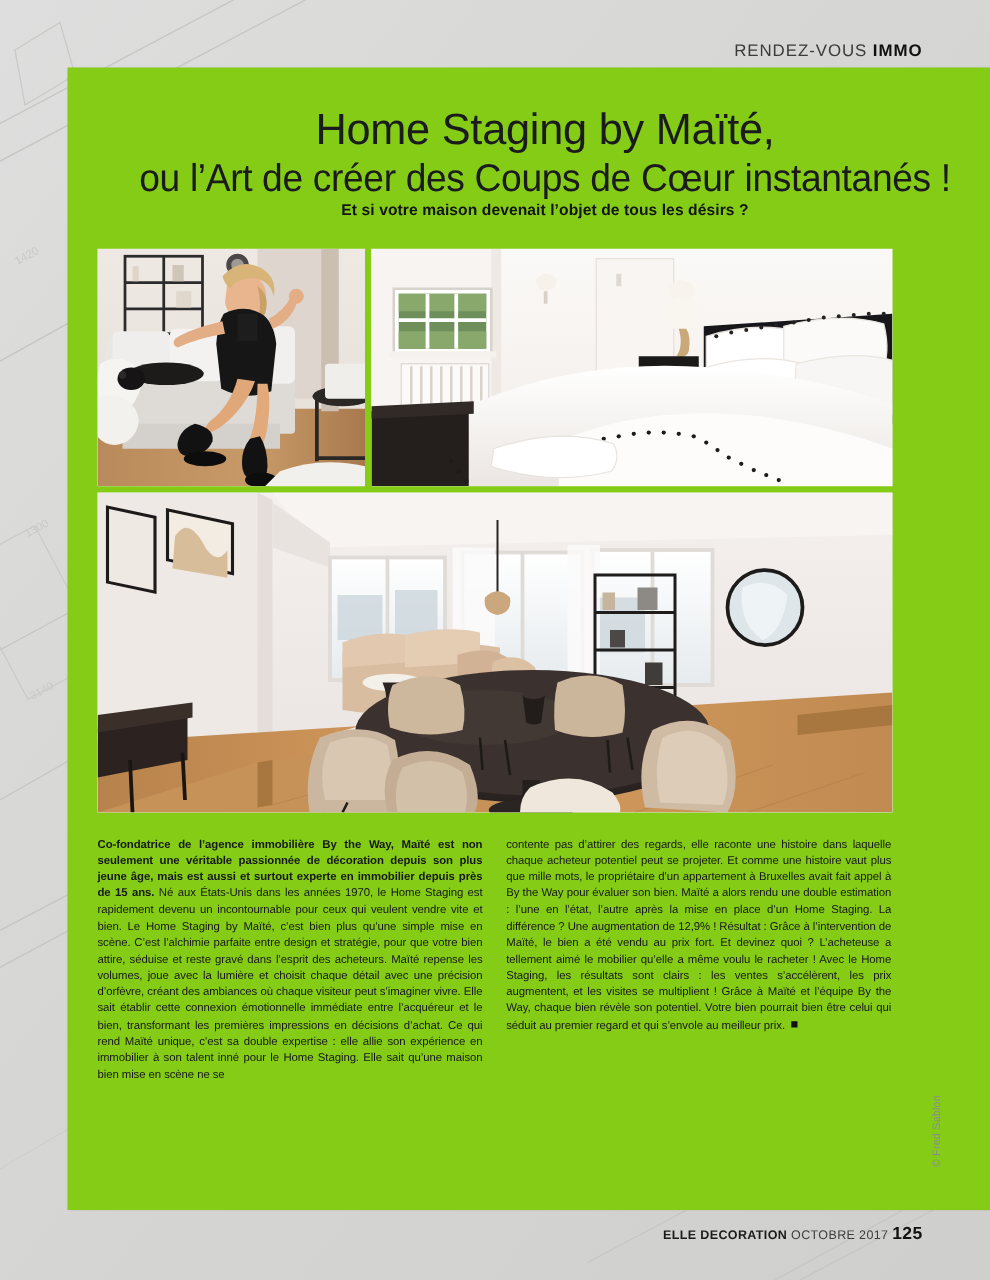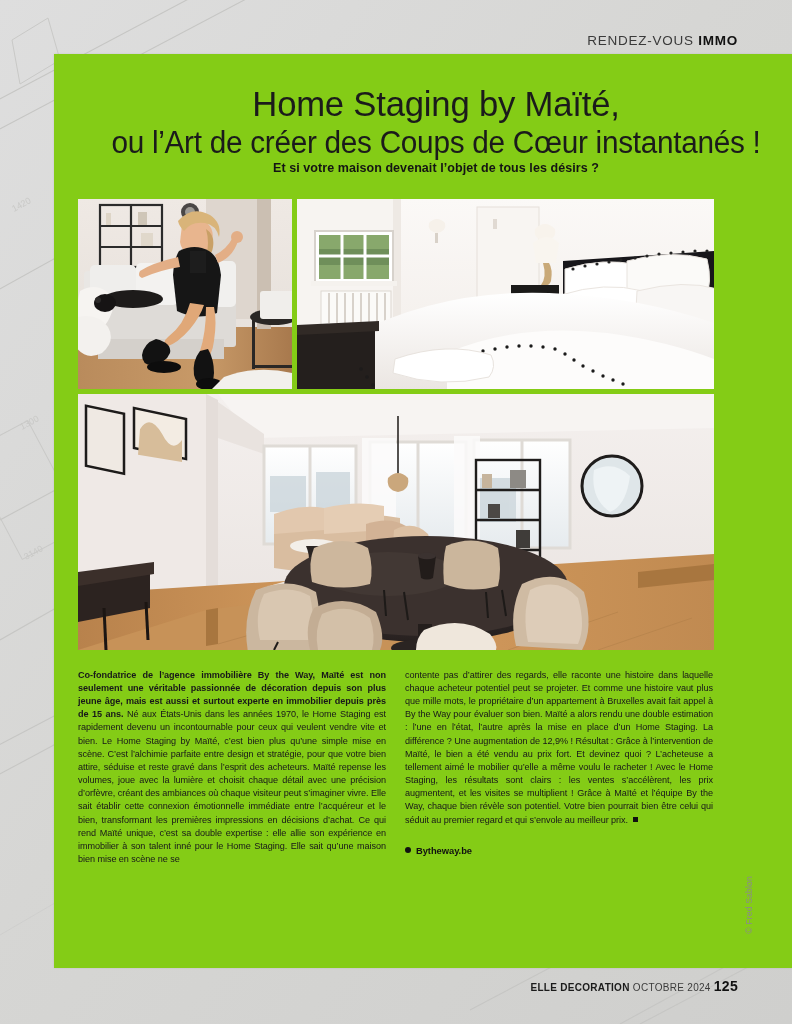--- a/index.html
+++ b/index.html
@@ -483,24 +483,20 @@
   </div>
 
   <div class="columns">
     <div class="col">
       <p><span class="lead indent">Co-fondatrice de l’agence immobilière By the Way, Maïté est non seulement une véritable passionnée de décoration depuis son plus jeune âge, mais est aussi et surtout experte en immobilier depuis près de 15 ans.</span><span> Né aux États-Unis dans les années 1970, le Home Staging est rapidement devenu un incontournable pour ceux qui veulent vendre vite et bien. Le Home Staging by Maïté, c’est bien plus qu’une simple mise en scène. C’est l’alchimie parfaite entre design et stratégie, pour que votre bien attire, séduise et reste gravé dans l’esprit des acheteurs. Maïté repense les volumes, joue avec la lumière et choisit chaque détail avec une précision d’orfèvre, créant des ambiances où chaque visiteur peut s’imaginer vivre. Elle sait établir cette connexion émotionnelle immédiate entre l’acquéreur et le bien, transformant les premières impressions en décisions d’achat. Ce qui rend Maïté unique, c’est sa double expertise : elle allie son expérience en immobilier à son talent inné pour le Home Staging. Elle sait qu’une maison bien mise en scène ne se</span></p>
     </div>
     <div class="col">
       <p><span>contente pas d’attirer des regards, elle raconte une histoire dans laquelle chaque acheteur potentiel peut se projeter. Et comme une histoire vaut plus que mille mots, le propriétaire d’un appartement à Bruxelles avait fait appel à By the Way pour évaluer son bien. Maïté a alors rendu une double estimation : l’une en l’état, l’autre après la mise en place d’un Home Staging. La différence ? Une augmentation de 12,9% ! Résultat : Grâce à l’intervention de Maïté, le bien a été vendu au prix fort. Et devinez quoi ? L’acheteuse a tellement aimé le mobilier qu’elle a même voulu le racheter ! Avec le Home Staging, les résultats sont clairs : les ventes s’accélèrent, les prix augmentent, et les visites se multiplient ! Grâce à Maïté et l’équipe By the Way, chaque bien révèle son potentiel. Votre bien pourrait bien être celui qui séduit au premier regard et qui s’envole au meilleur prix.</span><span class="endmark"></span></p>
 
       <div class="contact">
-        <div class="row">
-          <span class="dot-icon"></span>
-          <span>Bytheway.be</span>
-        </div>
       </div>
     </div>
   </div>
 </div>
 
 <div id="photo-credit">© Fred Sablon</div>
 
-<div id="page-footer"><span class="brand">ELLE DECORATION</span> <span class="issue">OCTOBRE 2024</span><span class="folio">125</span></div>
+<div id="page-footer"><span class="brand">ELLE DECORATION</span> <span class="issue">OCTOBRE 2017</span><span class="folio">125</span></div>
 
 </body></html>

